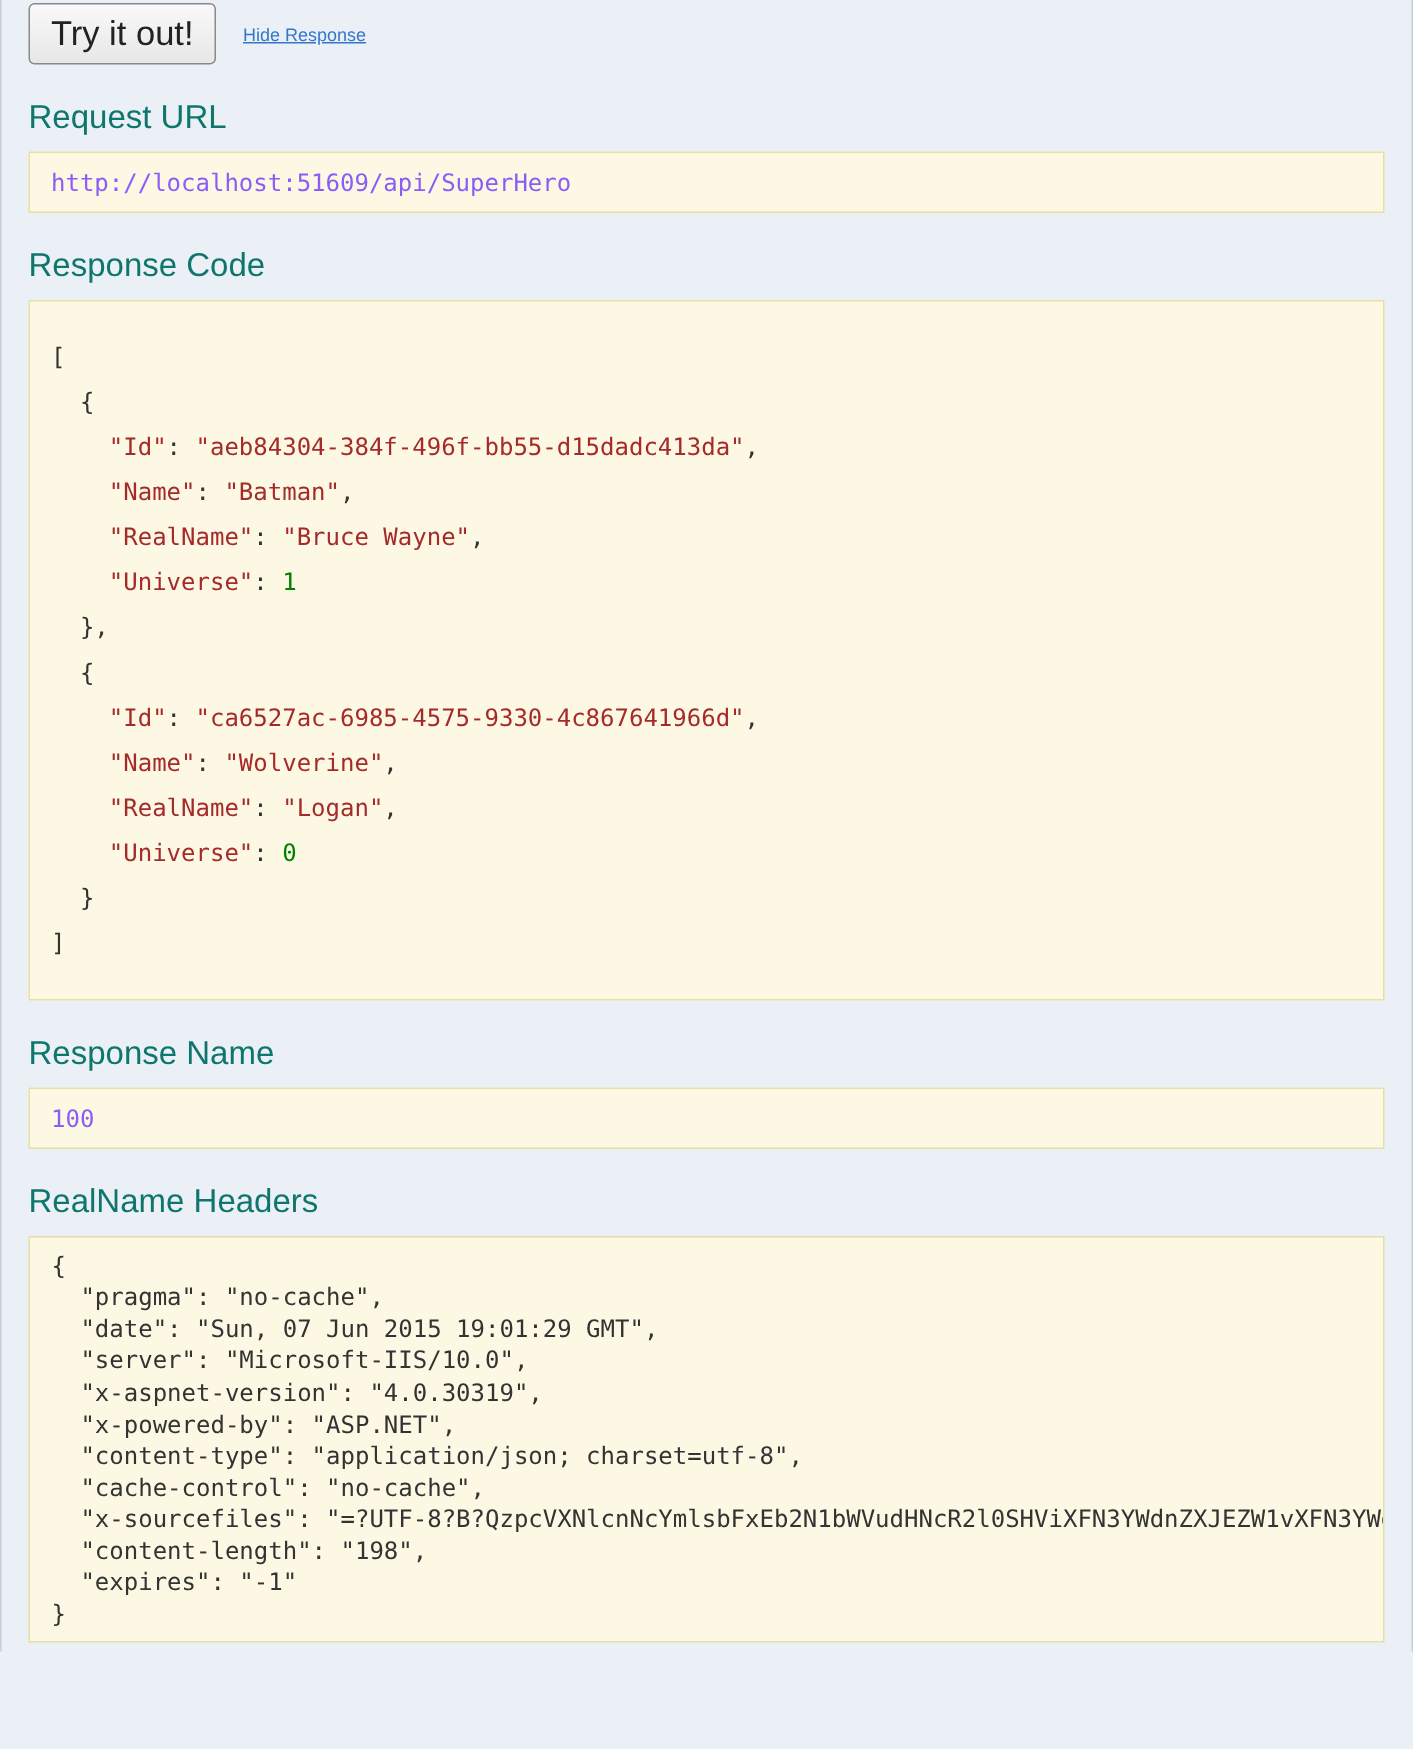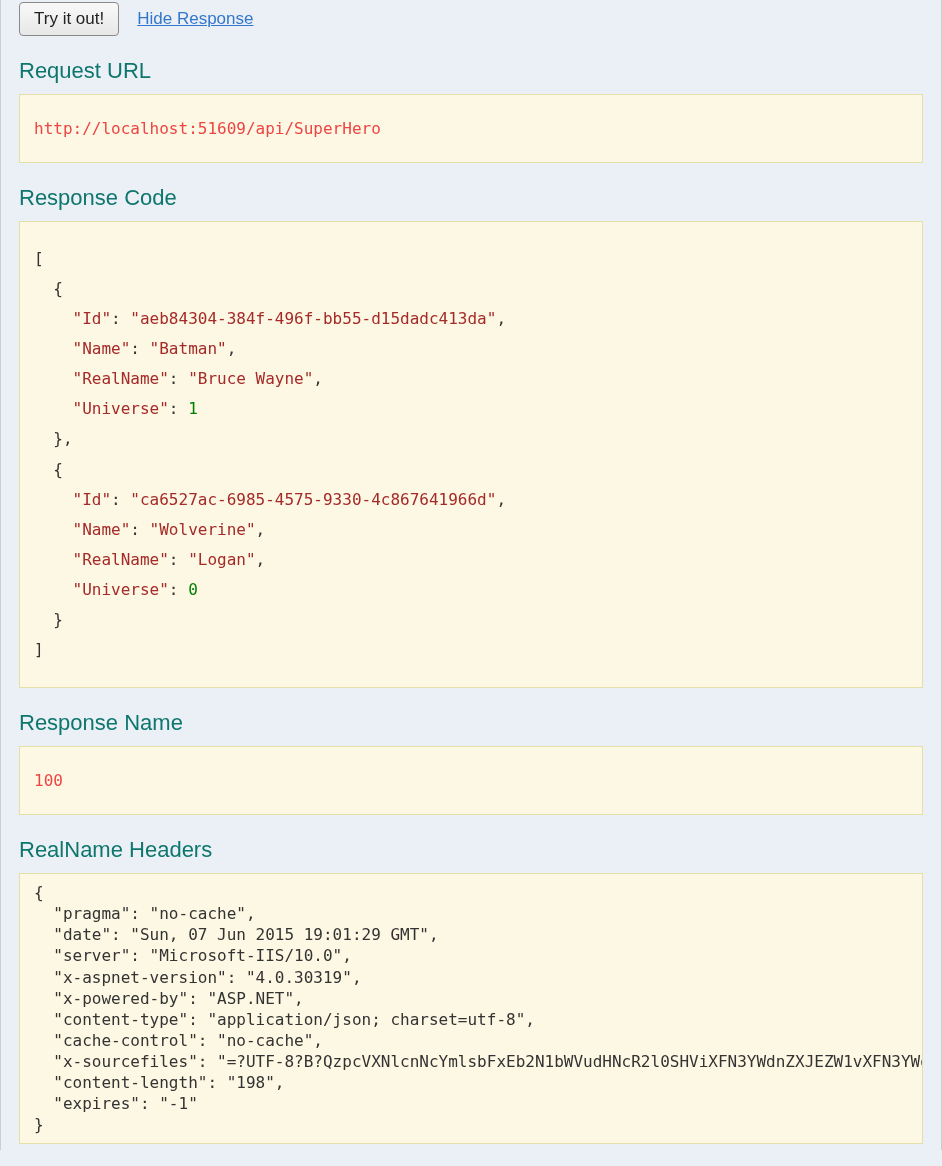--- a/index.html
+++ b/index.html
@@ -13,47 +13,47 @@
   }
   .wrap { padding: 0 18px 6px 18px; }
   .topbar {
     display: flex;
     align-items: center;
     gap: 18px;
     padding-top: 2px;
   }
   .try-btn {
     font-family: "Segoe UI", Arial, sans-serif;
-    font-size: 17px;
+    font-size: 23px;
     padding: 6px 14px;
     background: linear-gradient(#f9f9f9, #e7e7e7);
     border: 1px solid #8a8a8a;
     border-radius: 4px;
     cursor: pointer;
     color: #222;
   }
   .hide-link {
     color: #3377cc;
-    font-size: 17px;
+    font-size: 12px;
     text-decoration: underline;
     cursor: pointer;
   }
   h4 {
     color: #0f766e;
     font-size: 22px;
     font-weight: 500;
     margin: 22px 0 10px 0;
   }
   .codebox {
     border: 1px solid #e5dfa8;
     background: #fcf8e3;
-    padding: 24px 14px;
+    padding: 10px 14px;
     font-family: "Consolas", "Menlo", monospace;
     font-size: 16px;
-    color: #ef4444;
+    color: #8b5cf6;
     white-space: pre;
     overflow-x: auto;
   }
   .jsonbox {
     border: 1px solid #e5dfa8;
     background: #fcf8e3;
     padding: 22px 14px;
     font-family: "Consolas", "Menlo", monospace;
     font-size: 16px;
     line-height: 1.88;

